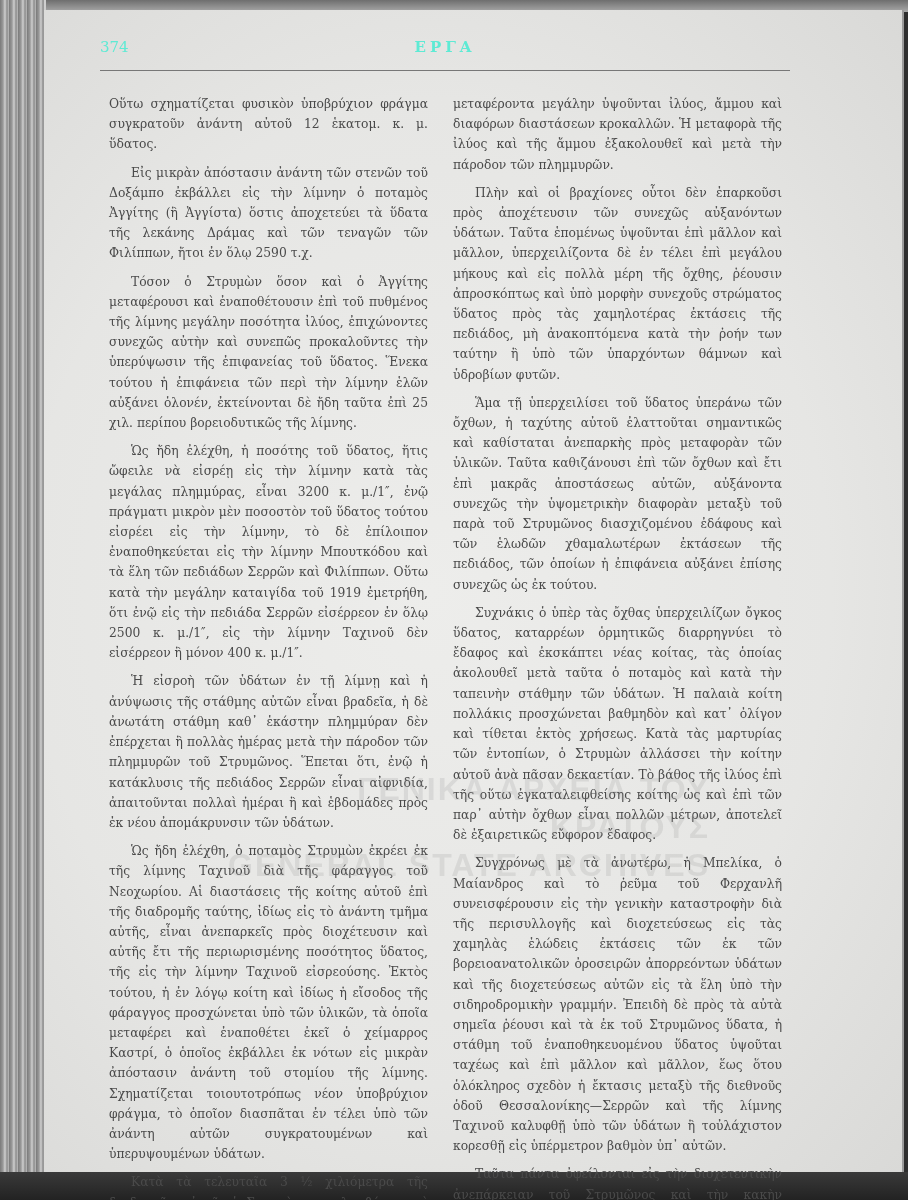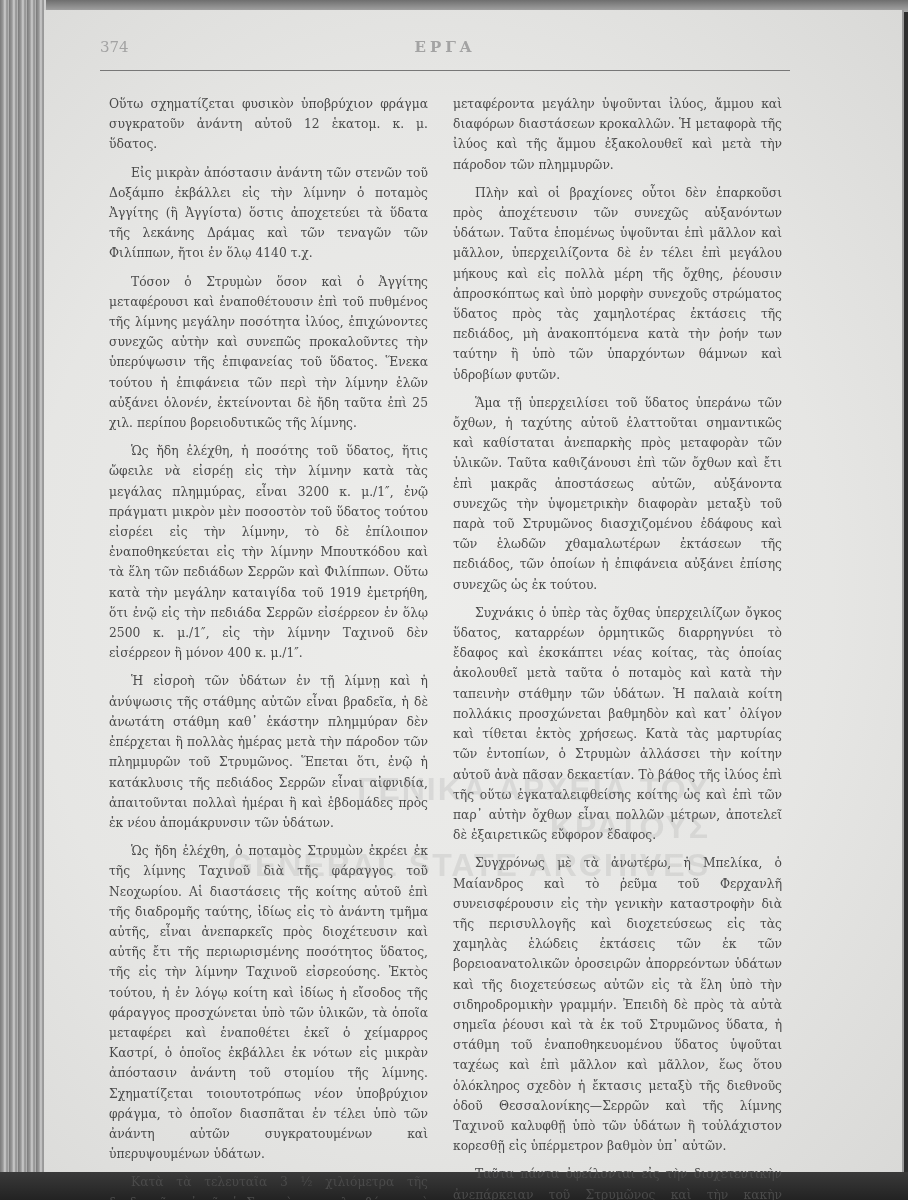--- a/index.html
+++ b/index.html
@@ -21,21 +21,21 @@
     position: absolute; left: 44px; top: 10px; width: 858px; height: 1165px;
     background: radial-gradient(ellipse at 45% 50%, #ededeb 0%, #e6e6e4 60%, #d9d9d7 100%);
     border-right: 2px solid #9a9a9a;
   }
   .bottom-shadow {
     position: absolute; left: 0; top: 1172px; width: 908px; height: 28px;
     background: linear-gradient(#3a3a3a, #222);
   }
   .running-head {
     position: absolute; left: 100px; top: 38px; width: 690px; height: 20px;
-    color: #a3a3a3;
+    color: #5eead4;
   }
   .page-number { position: absolute; left: 0; top: 0; font-size: 15px; }
   .running-title { position: absolute; left: 0; right: 0; top: 0; text-align: center; font-size: 15px; letter-spacing: 4px; font-weight: bold; }
   .head-rule {
     position: absolute; left: 100px; top: 70px; width: 690px; height: 0;
     border-top: 1px solid #777;
   }
   .col {
     position: absolute; top: 86px; width: 335px;
     font-size: 12.3px; line-height: 20.2px; color: #4a4a4a;
@@ -63,21 +63,21 @@
 <div class="bottom-shadow"></div>
 
 <div class="running-head">
   <span class="page-number">374</span>
   <span class="running-title">ΕΡΓΑ</span>
 </div>
 <div class="head-rule"></div>
 
 <div class="col col-left">
   <p class="cont">Οὕτω σχηματίζεται φυσικὸν ὑποβρύχιον φράγμα συγκρατοῦν ἀνάντη αὐτοῦ 12 ἑκατομ. κ. μ. ὕδατος.</p>
-  <p>Εἰς μικρὰν ἀπόστασιν ἀνάντη τῶν στενῶν τοῦ Δοξάμπο ἐκβάλλει εἰς τὴν λίμνην ὁ ποταμὸς Ἀγγίτης (ἢ Ἀγγίστα) ὅστις ἀποχετεύει τὰ ὕδατα τῆς λεκάνης Δράμας καὶ τῶν τεναγῶν τῶν Φιλίππων, ἤτοι ἐν ὅλῳ 4140 τ.χ.</p>
+  <p>Εἰς μικρὰν ἀπόστασιν ἀνάντη τῶν στενῶν τοῦ Δοξάμπο ἐκβάλλει εἰς τὴν λίμνην ὁ ποταμὸς Ἀγγίτης (ἢ Ἀγγίστα) ὅστις ἀποχετεύει τὰ ὕδατα τῆς λεκάνης Δράμας καὶ τῶν τεναγῶν τῶν Φιλίππων, ἤτοι ἐν ὅλῳ 2590 τ.χ.</p>
   <p>Τόσον ὁ Στρυμὼν ὅσον καὶ ὁ Ἀγγίτης μεταφέρουσι καὶ ἐναποθέτουσιν ἐπὶ τοῦ πυθμένος τῆς λίμνης μεγάλην ποσότητα ἰλύος, ἐπιχώνοντες συνεχῶς αὐτὴν καὶ συνεπῶς προκαλοῦντες τὴν ὑπερύψωσιν τῆς ἐπιφανείας τοῦ ὕδατος. Ἕνεκα τούτου ἡ ἐπιφάνεια τῶν περὶ τὴν λίμνην ἑλῶν αὐξάνει ὁλονέν, ἐκτείνονται δὲ ἤδη ταῦτα ἐπὶ 25 χιλ. περίπου βορειοδυτικῶς τῆς λίμνης.</p>
   <p>Ὡς ἤδη ἐλέχθη, ἡ ποσότης τοῦ ὕδατος, ἥτις ὤφειλε νὰ εἰσρέῃ εἰς τὴν λίμνην κατὰ τὰς μεγάλας πλημμύρας, εἶναι 3200 κ. μ./1″, ἐνῷ πράγματι μικρὸν μὲν ποσοστὸν τοῦ ὕδατος τούτου εἰσρέει εἰς τὴν λίμνην, τὸ δὲ ἐπίλοιπον ἐναποθηκεύεται εἰς τὴν λίμνην Μπουτκόδου καὶ τὰ ἕλη τῶν πεδιάδων Σερρῶν καὶ Φιλίππων. Οὕτω κατὰ τὴν μεγάλην καταιγίδα τοῦ 1919 ἐμετρήθη, ὅτι ἐνῷ εἰς τὴν πεδιάδα Σερρῶν εἰσέρρεον ἐν ὅλῳ 2500 κ. μ./1″, εἰς τὴν λίμνην Ταχινοῦ δὲν εἰσέρρεον ἢ μόνον 400 κ. μ./1″.</p>
   <p>Ἡ εἰσροὴ τῶν ὑδάτων ἐν τῇ λίμνῃ καὶ ἡ ἀνύψωσις τῆς στάθμης αὐτῶν εἶναι βραδεῖα, ἡ δὲ ἀνωτάτη στάθμη καθ᾽ ἑκάστην πλημμύραν δὲν ἐπέρχεται ἢ πολλὰς ἡμέρας μετὰ τὴν πάροδον τῶν πλημμυρῶν τοῦ Στρυμῶνος. Ἕπεται ὅτι, ἐνῷ ἡ κατάκλυσις τῆς πεδιάδος Σερρῶν εἶναι αἰφνιδία, ἀπαιτοῦνται πολλαὶ ἡμέραι ἢ καὶ ἑβδομάδες πρὸς ἐκ νέου ἀπομάκρυνσιν τῶν ὑδάτων.</p>
   <p>Ὡς ἤδη ἐλέχθη, ὁ ποταμὸς Στρυμὼν ἐκρέει ἐκ τῆς λίμνης Ταχινοῦ διὰ τῆς φάραγγος τοῦ Νεοχωρίου. Αἱ διαστάσεις τῆς κοίτης αὐτοῦ ἐπὶ τῆς διαδρομῆς ταύτης, ἰδίως εἰς τὸ ἀνάντη τμῆμα αὐτῆς, εἶναι ἀνεπαρκεῖς πρὸς διοχέτευσιν καὶ αὐτῆς ἔτι τῆς περιωρισμένης ποσότητος ὕδατος, τῆς εἰς τὴν λίμνην Ταχινοῦ εἰσρεούσης. Ἐκτὸς τούτου, ἡ ἐν λόγῳ κοίτη καὶ ἰδίως ἡ εἴσοδος τῆς φάραγγος προσχώνεται ὑπὸ τῶν ὑλικῶν, τὰ ὁποῖα μεταφέρει καὶ ἐναποθέτει ἐκεῖ ὁ χείμαρρος Καστρί, ὁ ὁποῖος ἐκβάλλει ἐκ νότων εἰς μικρὰν ἀπόστασιν ἀνάντη τοῦ στομίου τῆς λίμνης. Σχηματίζεται τοιουτοτρόπως νέον ὑποβρύχιον φράγμα, τὸ ὁποῖον διασπᾶται ἐν τέλει ὑπὸ τῶν ἀνάντη αὐτῶν συγκρατουμένων καὶ ὑπερυψουμένων ὑδάτων.</p>
   <p>Κατὰ τὰ τελευταῖα 3 ½ χιλιόμετρα τῆς διαδρομῆς αὐτοῦ, ὁ Στρυμὼν προσλαμβάνει καὶ πάλιν δελταϊκὸν χαρακτῆρα καὶ σχηματίζει παρὰ τὰς ἐκβολὰς αὐτοῦ εἰς τὴν θάλασσαν δέλτα σχετικῶς μικρᾶς ἐκτάσεως.</p>
   <div class="section-heading">Β΄. ΑΙ ΠΛΗΜΜΥΡΑΙ</div>
 
 </div>
 
 <div class="col col-right">

